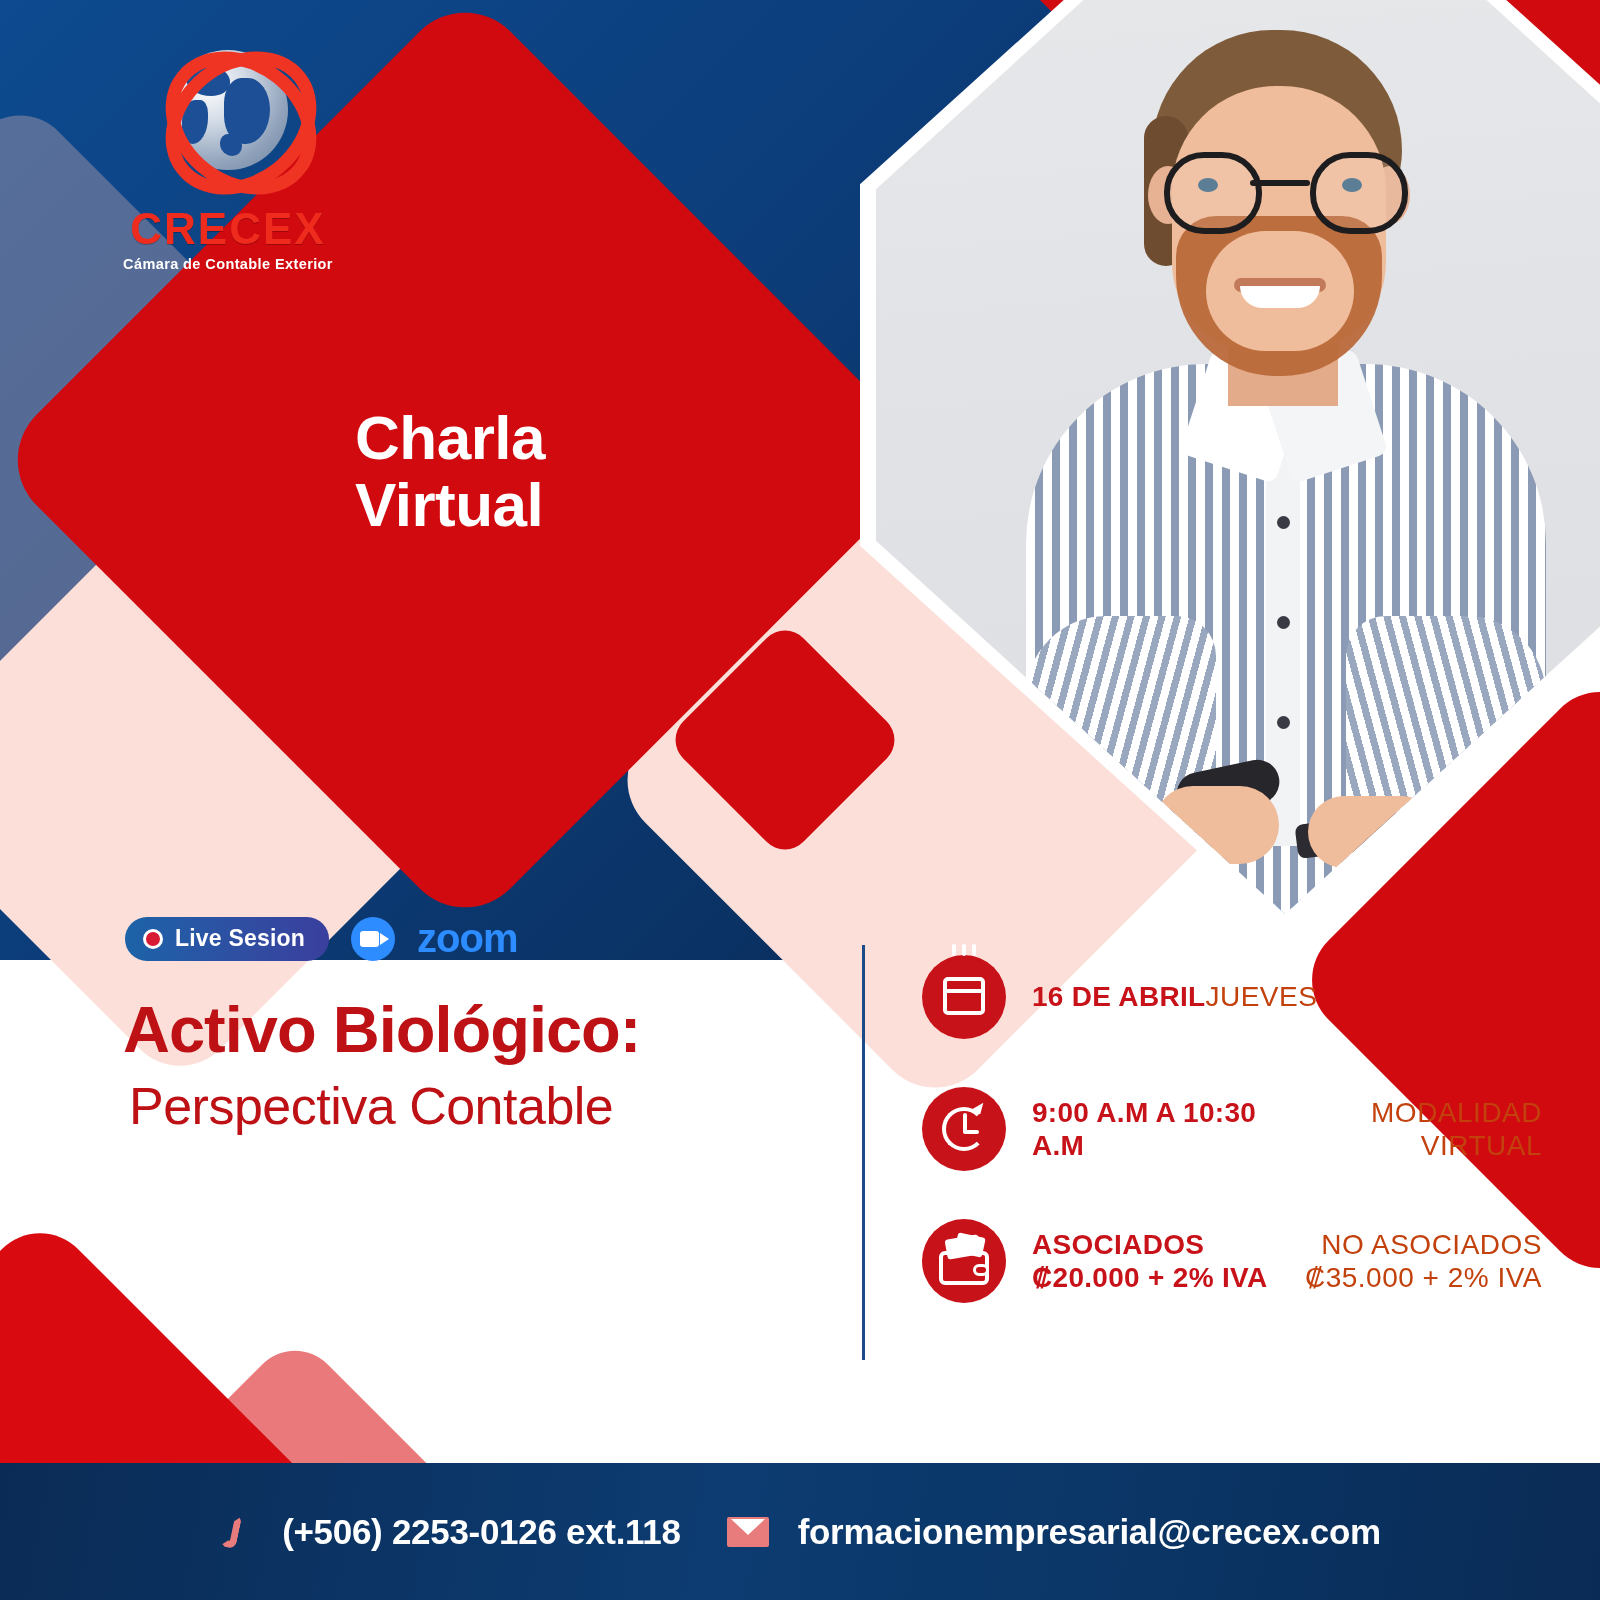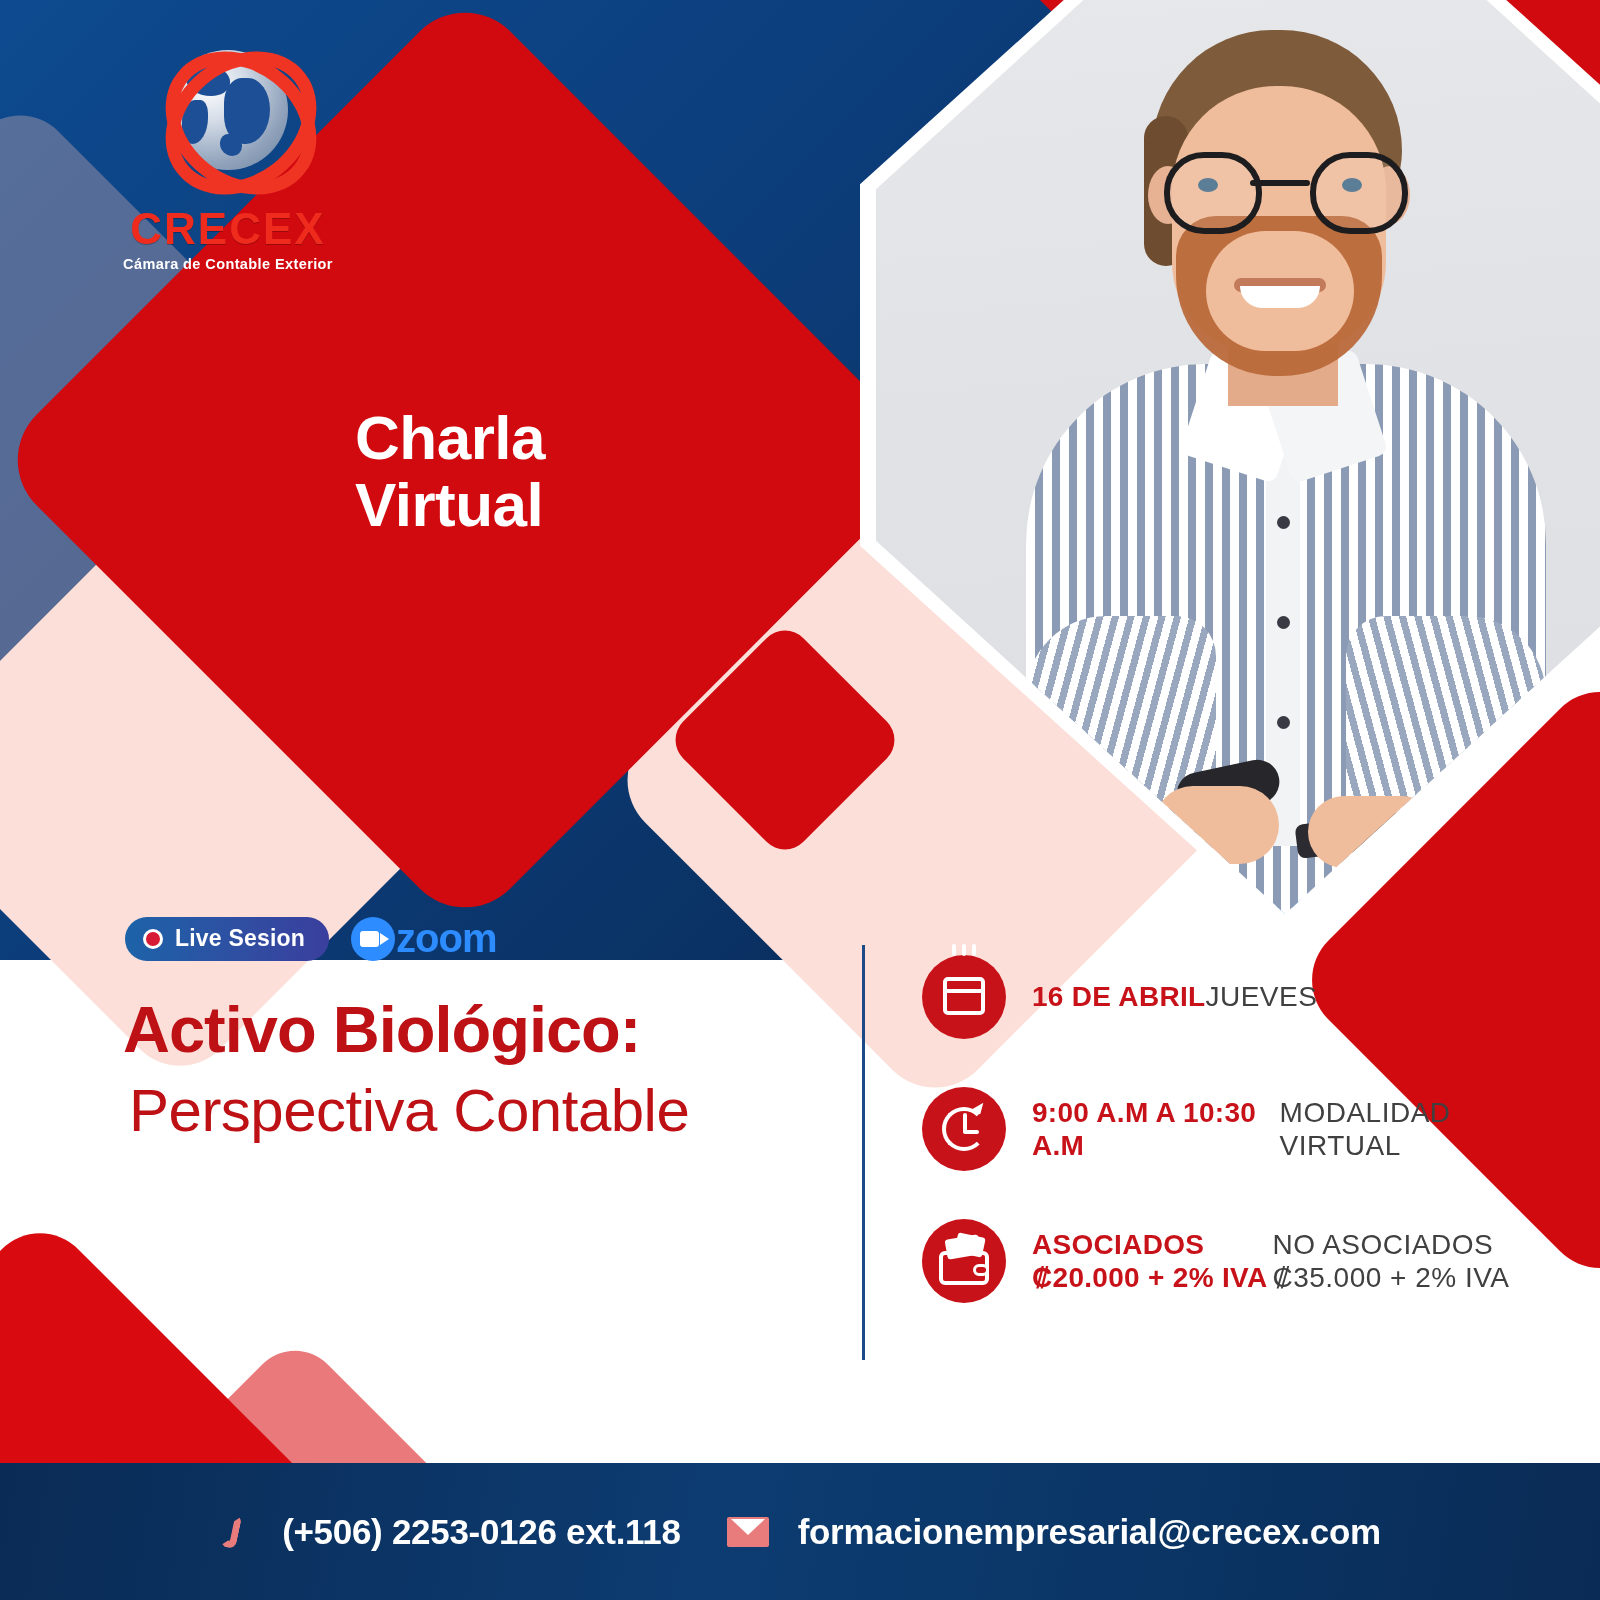--- a/index.html
+++ b/index.html
@@ -145,38 +145,38 @@
 
   
   .lower{position:absolute;left:17px;top:900px;width:1600px;height:560px;z-index:15;}
   .badges{position:absolute;left:108px;top:16px;display:flex;align-items:center;gap:22px;}
   .live-badge{
     display:flex;align-items:center;gap:12px;height:44px;padding:0 24px 0 18px;border-radius:24px;
     background:linear-gradient(90deg,#1c63a8 0%,#2f4fa2 55%,#3a3f9e 100%);
     color:#fff;font-weight:bold;font-size:23px;letter-spacing:.2px;
   }
   .rec-dot{width:20px;height:20px;border-radius:50%;background:#d81b34;border:3px solid #fff;box-sizing:border-box;}
-  .zoom-logo{display:flex;align-items:center;gap:1px;}
+  .zoom-logo{display:flex;align-items:center;gap:22px;}
   .zoom-circle{width:44px;height:44px;border-radius:50%;background:#2d8cff;position:relative;}
   .zoom-cam{position:absolute;left:9px;top:14px;width:19px;height:16px;background:#fff;border-radius:3px;}
   .zoom-cam:after{content:"";position:absolute;left:20px;top:2px;border-style:solid;border-width:6px 0 6px 9px;
      border-color:transparent transparent transparent #fff;}
   .zoom-word{color:#2d8cff;font-size:40px;font-weight:bold;letter-spacing:-1px;}
 
   .title1{position:absolute;left:106px;top:92px;color:#bd1116;font-size:65px;font-weight:bold;letter-spacing:-1px;}
-  .title2{position:absolute;left:112px;top:176px;color:#bd1116;font-size:60px;font-weight:normal;letter-spacing:-.5px;}
+  .title2{position:absolute;left:112px;top:176px;color:#bd1116;font-size:52px;font-weight:normal;letter-spacing:-.5px;}
 
   .divider{position:absolute;left:845px;top:45px;width:3px;height:415px;background:#1b4a86;}
 
   .info{position:absolute;left:905px;top:55px;width:620px;}
   .info-row{display:flex;align-items:center;gap:26px;margin-bottom:48px;}
   .icon-circle{width:84px;height:84px;border-radius:50%;background:#c8121a;flex:0 0 84px;position:relative;}
   .info-text{display:flex;flex-direction:row;}
   .info-main{color:#c8121a;font-size:28px;font-weight:bold;letter-spacing:.3px;line-height:1.18;}
-  .info-sub{color:#404040;font-size:28px;font-weight:normal;letter-spacing:.5px;line-height:1.18;}
+  .info-sub{color:#c2410c;font-size:28px;font-weight:normal;letter-spacing:.5px;line-height:1.18;text-align:right;}
 
   
   .ic-cal{position:absolute;left:21px;top:22px;width:42px;height:38px;border:4px solid #fff;border-radius:5px;box-sizing:border-box;}
   .ic-cal:before{content:"";position:absolute;left:-4px;top:8px;width:42px;height:4px;background:#fff;}
   .cal-ring{position:absolute;top:-11px;width:4px;height:12px;background:#fff;border-radius:2px;}
   .ic-clock{position:absolute;left:20px;top:20px;width:44px;height:44px;border:4px solid #fff;border-radius:50%;box-sizing:border-box;
      border-right-color:transparent;}
   .ic-hand-v{position:absolute;left:41px;top:26px;width:4px;height:20px;background:#fff;border-radius:2px;}
   .ic-hand-h{position:absolute;left:41px;top:43px;width:16px;height:4px;background:#fff;border-radius:2px;}
   .ic-arrow{position:absolute;left:48px;top:14px;width:0;height:0;border-style:solid;border-width:0 0 12px 12px;

